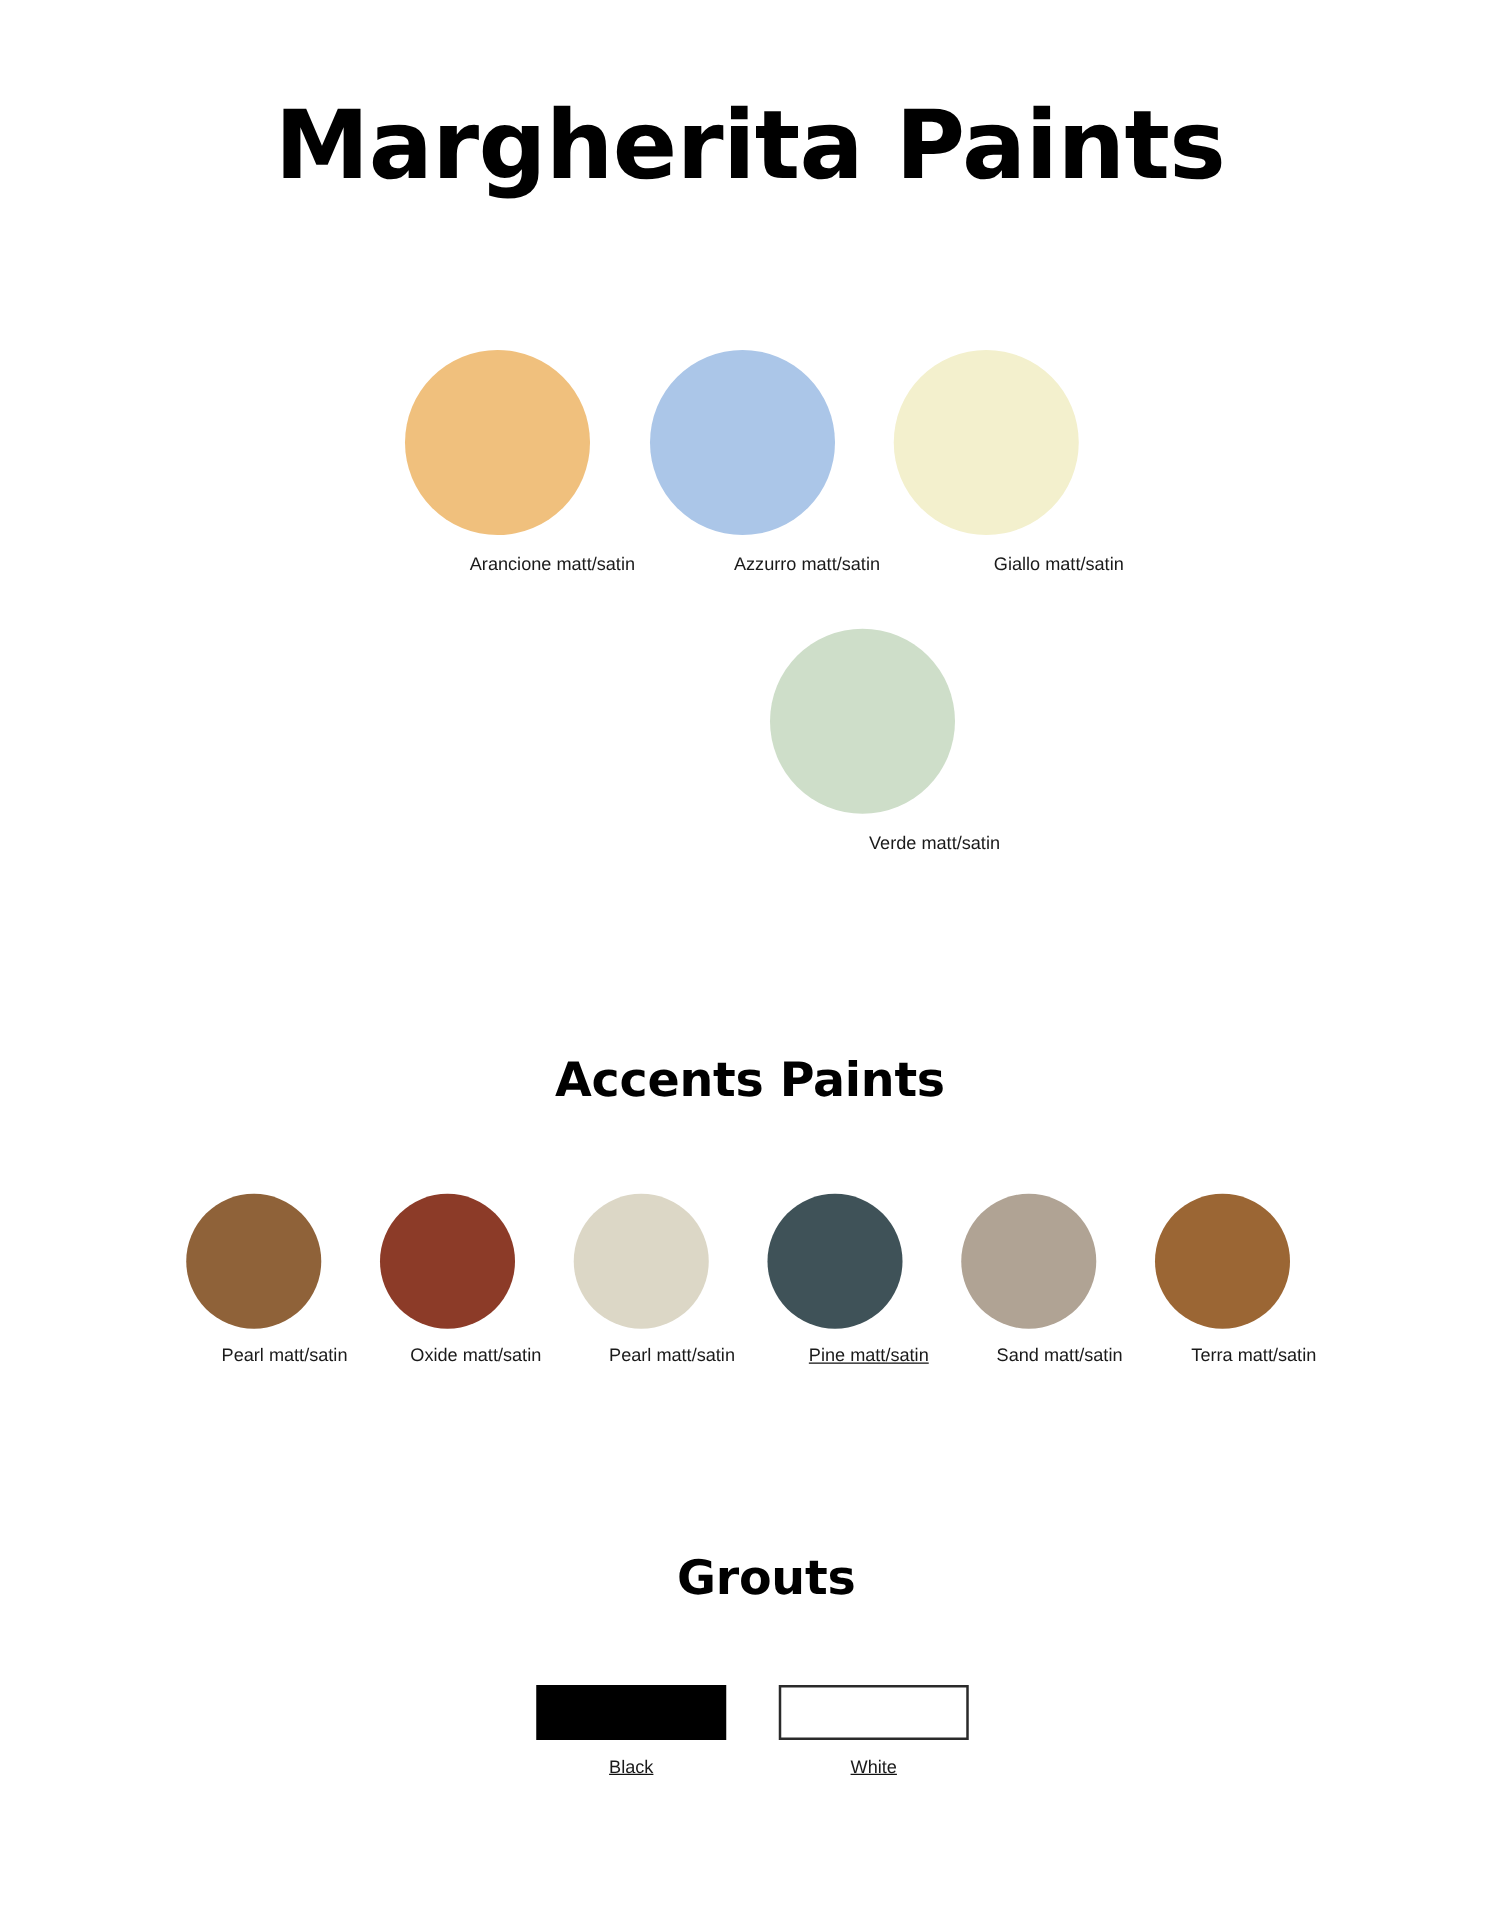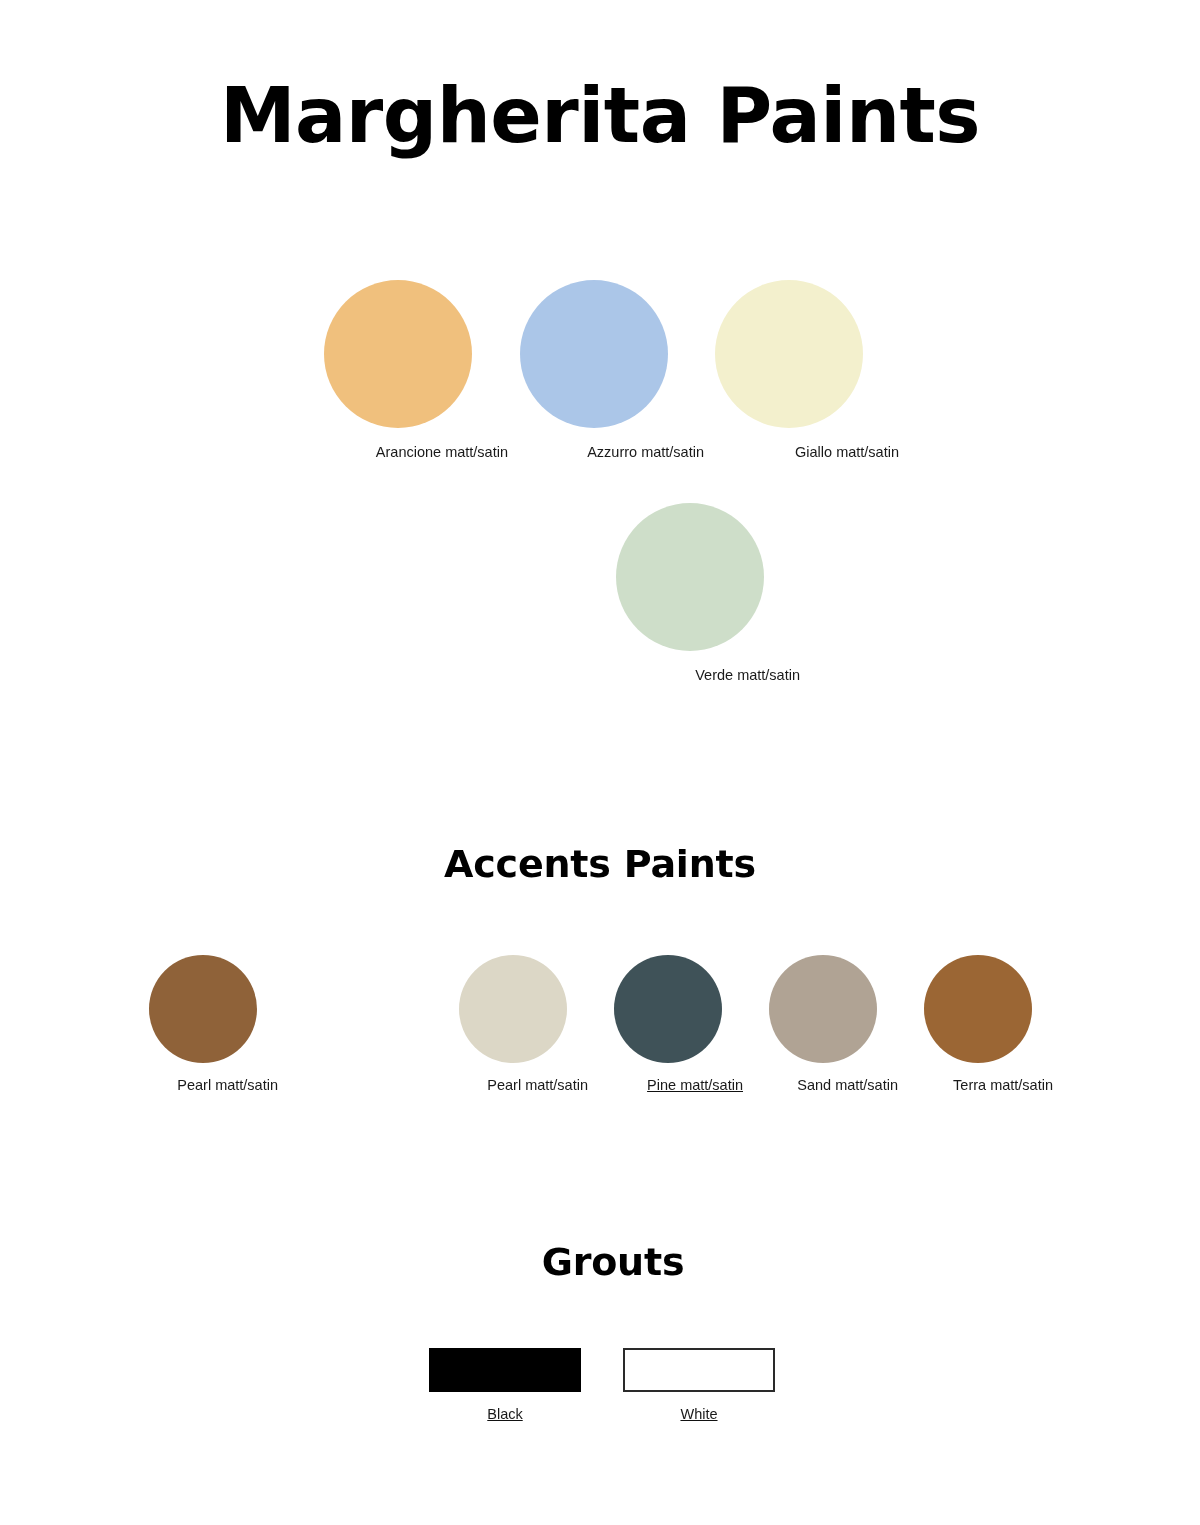--- a/index.html
+++ b/index.html
@@ -160,20 +160,24 @@
     <div class="caption">Verde matt/satin</div>
   </div>
 
   <h2 class="section-title" id="accents-title">Accents Paints</h2>
 
   <div class="swatch accent-swatch" id="sw-clay">
     <div class="dot" style="background-color: rgb(143, 98, 57);"></div>
     <div class="caption">Pearl matt/satin</div>
   </div>
 
+  <div class="swatch accent-swatch" id="sw-oxide">
+    <div class="dot" style="background-color: rgb(140, 59, 40);"></div>
+    <div class="caption">Oxide matt/satin</div>
+  </div>
 
   <div class="swatch accent-swatch" id="sw-pearl">
     <div class="dot" style="background-color: rgb(220, 215, 198);"></div>
     <div class="caption">Pearl matt/satin</div>
   </div>
 
   <div class="swatch accent-swatch" id="sw-pine">
     <div class="dot" style="background-color: rgb(63, 82, 88);"></div>
     <div class="caption">Pine matt/satin</div>
   </div>

